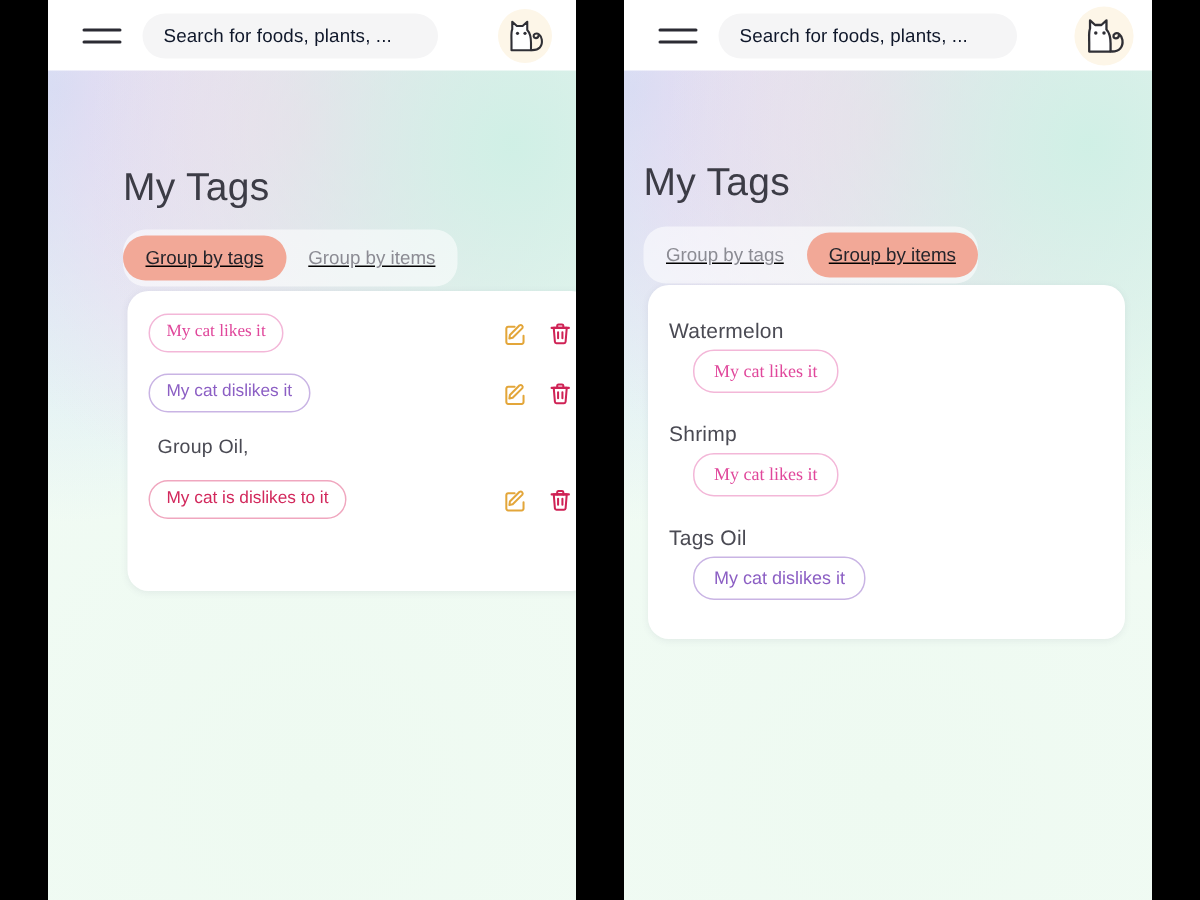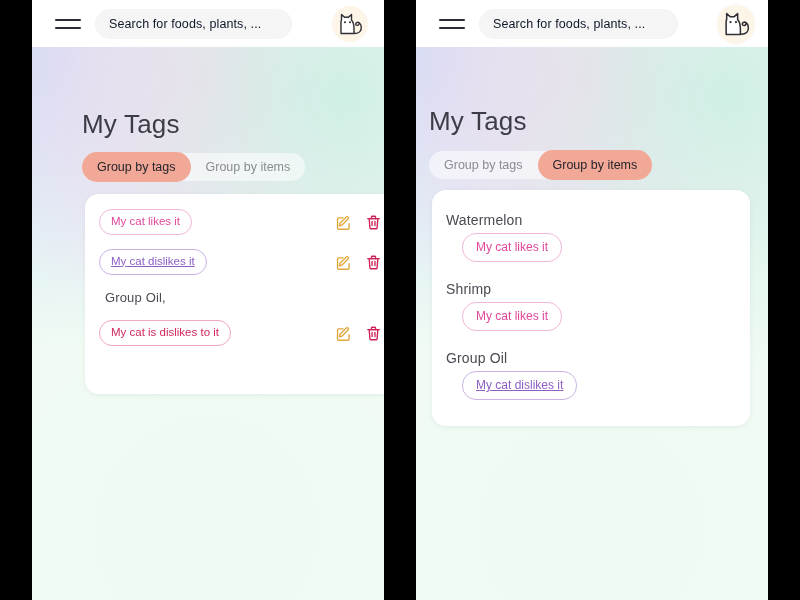--- a/index.html
+++ b/index.html
@@ -132,22 +132,23 @@
   #panel-right .page-title { left: 13px; }
 
   
   .segmented {
     position: absolute;
     display: flex;
     align-items: center;
     border-radius: 15px;
     background: rgba(255,255,255,0.55);
     padding: 0;
-    height: 28px;
-    box-sizing: border-box;
+    height: 38px;
+    box-sizing: border-box;
+    text-decoration: underline;
   }
   #panel-left  .segmented { left: 50px;  top: 106px; }
   #panel-right .segmented { left: 13px;  top: 104px; }
 
   .seg-btn {
     height: 30px;
     line-height: 30px;
     padding: 0 15px;
     border-radius: 15px;
     font-size: 12.5px;
@@ -189,22 +190,22 @@
     border-radius: 13px;
     border: 1px solid;
     font-size: 11.5px;
     line-height: 1;
     padding: 6px 11px 7px 11px;
     white-space: nowrap;
     background: #ffffff;
     cursor: pointer;
     box-sizing: border-box;
   }
-  .pill.pink    { color: #e0479b; border-color: #f3b7d8; }
-  .pill.purple  { color: #8c5fc4; border-color: #c9b4e4; text-decoration: underline; }
+  .pill.pink    { color: #e0479b; border-color: #f3b7d8; font-family: Liberation Serif, serif; }
+  .pill.purple  { color: #8c5fc4; border-color: #c9b4e4; }
   .pill.crimson { color: #d2285c; border-color: #f0a7bf; }
   .pill.green   { color: #3f9f6b; border-color: #a8d9be; }
 
   .row-icons { display: flex; align-items: center; gap: 13px; }
   .icon-btn { cursor: pointer; display: block; line-height: 0; }
 
   .items-line {
     padding: 0 14px 0 20px;
     font-size: 13px;
     color: #4a4a53;
@@ -388,21 +389,21 @@
         </div>
 
         <div class="item-block">
           <div class="item-name">Shrimp</div>
           <div class="item-tags">
             <span class="pill pink">My cat likes it</span>
           </div>
         </div>
 
         <div class="item-block">
-          <div class="item-name">Group Oil</div>
+          <div class="item-name">Tags Oil</div>
           <div class="item-tags">
             <span class="pill purple">My cat dislikes it</span>
           </div>
         </div>
 
       </div>
     </div>
   </div>
 
 </div>

